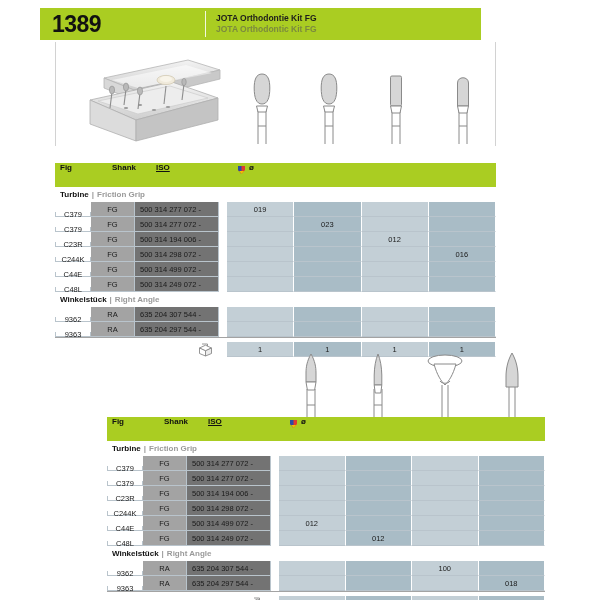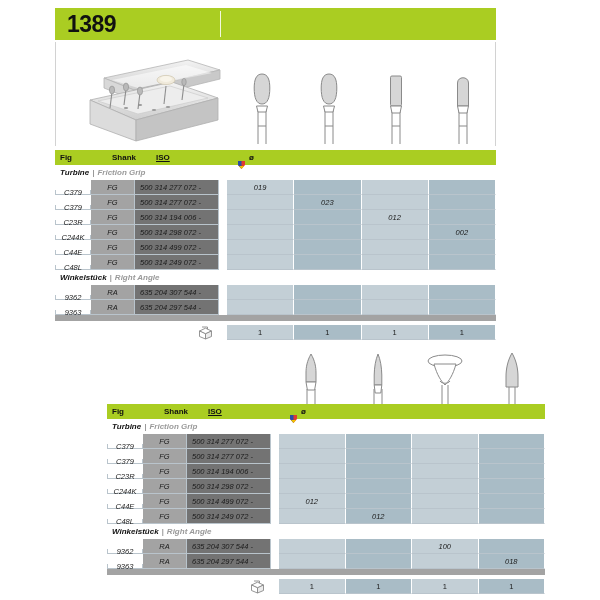--- a/index.html
+++ b/index.html
@@ -7,41 +7,41 @@
     width:600px;height:600px;
     background:#ffffff;
     font-family:"Liberation Sans", sans-serif;
     color:#1a1a1a;
     overflow:hidden;
     position:relative;
   }
   .page{position:absolute;left:0;top:0;width:600px;height:600px;}
 
   
-  .hdr{position:absolute;left:55px;top:8px;width:441px;height:32px;background:#aacd22;display:flex;align-items:stretch;}
+  .hdr{position:absolute;left:40px;top:8px;width:441px;height:32px;background:#aacd22;display:flex;align-items:stretch;}
   .hdr-num{width:165px;display:flex;align-items:center;padding-left:12px;box-sizing:border-box;}
   .hdr-num span{font-size:23px;font-weight:bold;letter-spacing:-0.5px;color:#111;}
   .hdr-sep{width:1px;background:#ffffff;opacity:.85;margin:3px 0;}
   .hdr-titles{flex:1;display:flex;flex-direction:column;justify-content:center;padding-left:10px;box-sizing:border-box;}
   .hdr-t1{font-size:8.5px;font-weight:bold;color:#1d1d1b;line-height:11px;}
   .hdr-t2{font-size:8.5px;font-weight:bold;color:#7b8a3e;line-height:11px;}
 
   
   .frame{position:absolute;left:55px;top:42px;width:441px;height:104px;border-left:1px solid #d2d2d2;border-right:1px solid #d2d2d2;box-sizing:border-box;}
 
   
   .kit{position:absolute;left:68px;top:48px;width:165px;height:95px;}
 
   
   .burrow{position:absolute;height:80px;}
   .bur{position:absolute;bottom:0;width:40px;height:80px;}
 
   
   .tbl{position:absolute;box-sizing:border-box;}
-  .thead{display:flex;background:#aacd22;height:15px;align-items:center;}
+  .thead{display:flex;background:#aacd22;height:24px;align-items:flex-start;margin-top:13px;}
   .th{font-size:8px;font-weight:bold;color:#111;padding-left:5px;box-sizing:border-box;white-space:nowrap;}
   .th-fig{width:52px;}
   .th-shank{width:44px;}
   .th-iso{width:84px;text-decoration:underline;}
   .th-mark{width:12px;position:relative;}
   .th-rest{flex:1;padding-left:2px;}
 
   .grouprow{height:14px;display:flex;align-items:center;background:#fff;border-bottom:1px solid #ffffff;}
   .grouprow .g1{font-size:8px;font-weight:bold;color:#111;padding-left:5px;}
   .grouprow .g2{font-size:8px;font-weight:bold;color:#9a9a9a;padding-left:3px;}
@@ -54,35 +54,39 @@
   .c-iso{width:84px;border-right:1px solid #b9c4cc;background:#737373;justify-content:flex-start;padding-left:5px;}
   .c-gap{width:8px;background:#fff;border-bottom:1px solid #fff;}
   .c-d{flex:1;border-right:1px solid #ffffff;}
   .c-d.odd{background:#c3cfd6;}
   .c-d.even{background:#a9bcc6;}
 
   .pkgrow{display:flex;height:15px;margin-top:4px;}
   .pkg-spacer{width:164px;display:flex;align-items:center;justify-content:flex-end;padding-right:6px;box-sizing:border-box;}
   .pkg-gap{width:8px;}
 
-  .tblbody{border-bottom:6px solid #a3a3a3;font-style:italic;}
+  .tblbody{border-bottom:1px solid #a3a3a3;}
 
   
   .dmark{position:absolute;left:2px;top:2px;width:9px;height:10px;}
 </style>
 </head>
 <body>
 
 <div class="page">
 
   <div class="hdr">
     <div class="hdr-num">
       <span>1389</span>
     </div>
     <div class="hdr-sep"></div>
+    <div class="hdr-titles">
+      <div class="hdr-t1">JOTA Orthodontie Kit FG</div>
+      <div class="hdr-t2">JOTA Orthodontic Kit FG</div>
+    </div>
   </div>
 
   <div class="frame"></div>
 
   <div class="kit">
     <svg width="165" height="95" viewBox="0 0 165 95">
       <defs>
         <linearGradient id="metal" x1="0" y1="0" x2="0" y2="1">
           <stop offset="0" stop-color="#f3f3f3"></stop>
             <stop offset="1" stop-color="#cfcfcf"></stop>
@@ -205,21 +209,21 @@
           <div class="cell c-d even"></div>
         </div>
         <div class="row">
           <div class="cell c-fig">C244K</div>
           <div class="cell c-shank">FG</div>
           <div class="cell c-iso">500 314 298 072 -</div>
           <div class="c-gap"></div>
           <div class="cell c-d odd"></div>
           <div class="cell c-d even"></div>
           <div class="cell c-d odd"></div>
-          <div class="cell c-d even">002</div>
+          <div class="cell c-d even">016</div>
         </div>
         <div class="row">
           <div class="cell c-fig">C44E</div>
           <div class="cell c-shank">FG</div>
           <div class="cell c-iso">500 314 499 072 -</div>
           <div class="c-gap"></div>
           <div class="cell c-d odd"></div>
           <div class="cell c-d even"></div>
           <div class="cell c-d odd"></div>
           <div class="cell c-d even"></div>

